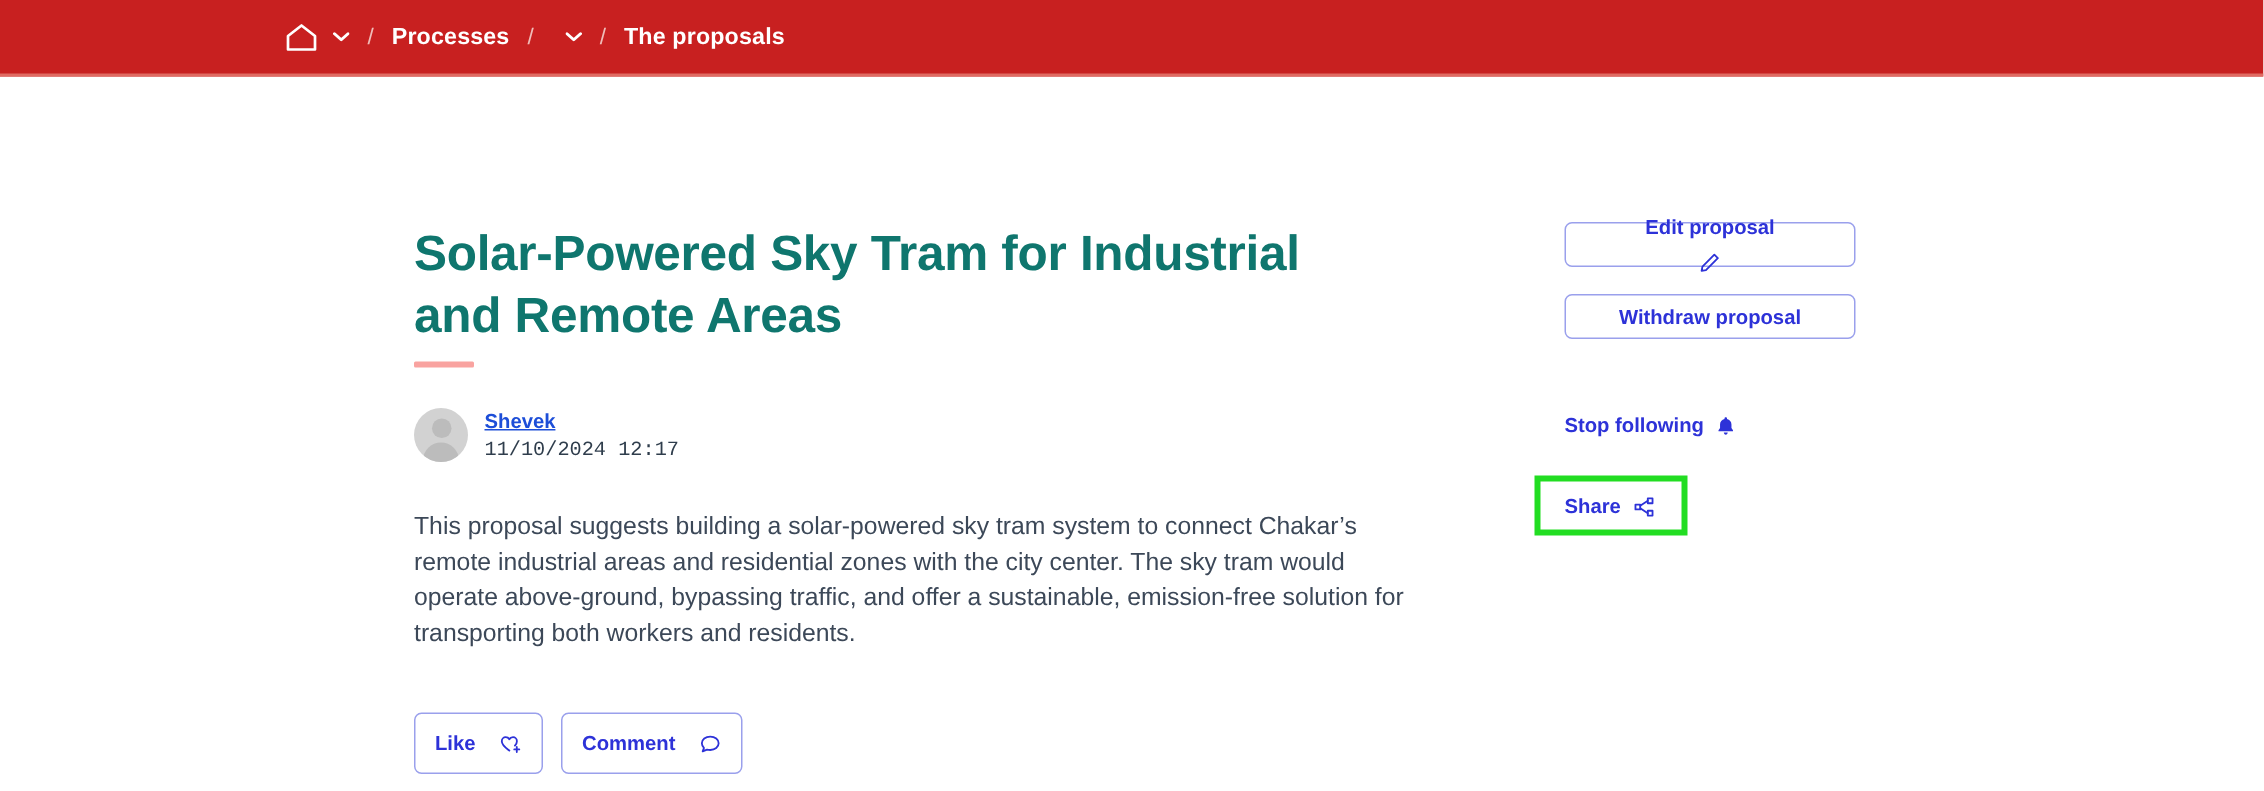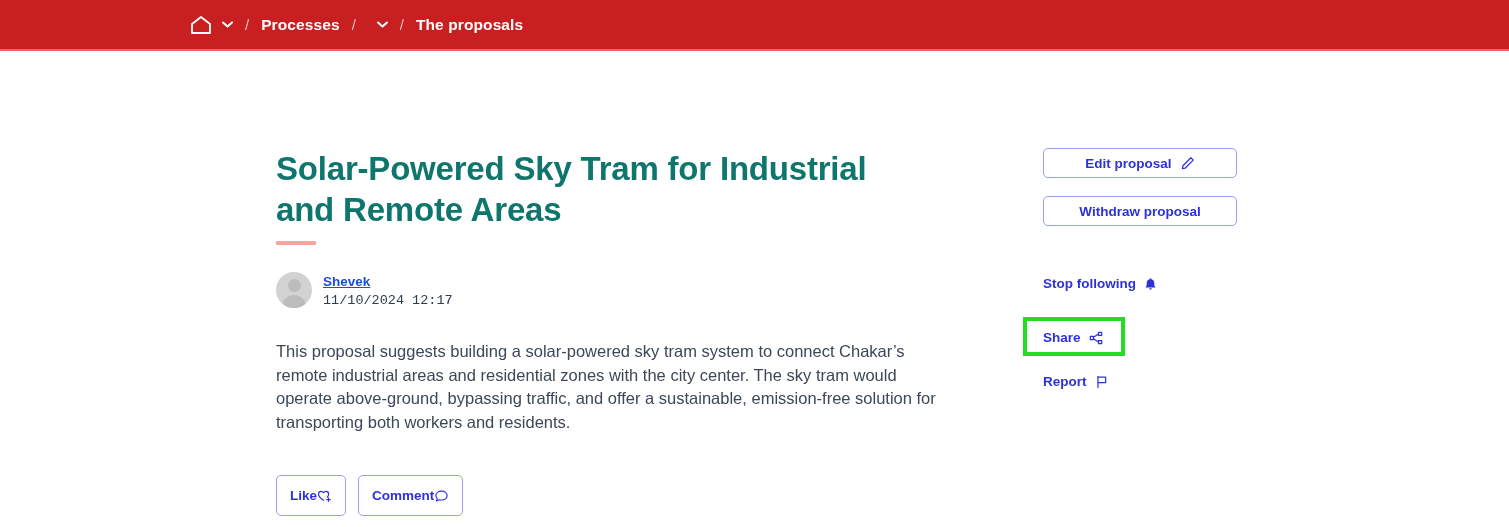--- a/index.html
+++ b/index.html
@@ -134,21 +134,21 @@
     border-radius: 5px;
     background: #fff;
     color: #2d32d8;
     font-size: 13.5px;
     font-weight: 700;
     font-family: "Liberation Sans", sans-serif;
     height: 41px;
     padding: 16px 13px;
     display: inline-flex;
     align-items: center;
-    gap: 0;
+    gap: 16px;
     cursor: pointer;
   }
 
   
   .side-col {
     position: absolute;
     left: 1043px;
     top: 0;
     width: 200px;
   }
@@ -160,20 +160,21 @@
     background: #fff;
     color: #2d32d8;
     font-size: 13.5px;
     font-weight: 700;
     font-family: "Liberation Sans", sans-serif;
     display: flex;
     align-items: center;
     justify-content: center;
     gap: 9px;
     cursor: pointer;
+    flex-direction: column;
   }
   .side-btn + .side-btn { margin-top: 18px; }
 
   .links { margin-top: 48px; }
   .link-row {
     display: inline-flex;
     align-items: center;
     gap: 8px;
     color: #2d32d8;
     font-size: 13.5px;
@@ -314,29 +315,18 @@
                   <rect x="10.2" y="1.4" width="3.4" height="3.4"></rect>
                   <rect x="10.2" y="10.2" width="3.4" height="3.4"></rect>
                   <rect x="1.4" y="5.8" width="3.4" height="3.4"></rect>
                   <path d="M10.2 3.1 L4.8 6.6 M4.8 8.4 L10.2 11.9"></path>
                 </svg>
               </span>
             </div>
           </div>
         </div>
 
-        <div class="link-wrap">
-          <div class="link-row">
-            <span>Report</span>
-            <span>
-              <svg width="14" height="14" viewBox="0 0 15 15" fill="none" stroke="#2d32d8" stroke-width="1.3" stroke-linecap="round" stroke-linejoin="round">
-                <path d="M3.2 13.4 L3.2 1.8"></path>
-                <path d="M3.2 2.3 L11.4 2.3 L11.4 8.2 L3.2 8.2"></path>
-              </svg>
-            </span>
-          </div>
-        </div>
 
       </div>
     </div>
 
   </div>
 </div>
 
 </body></html>

